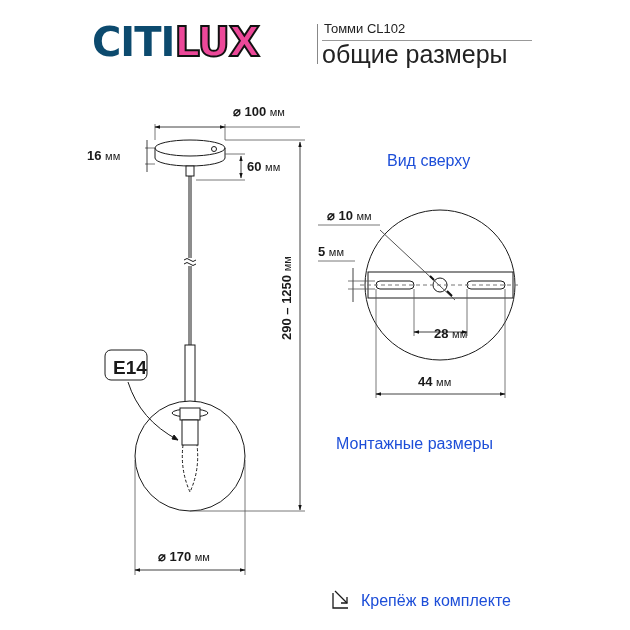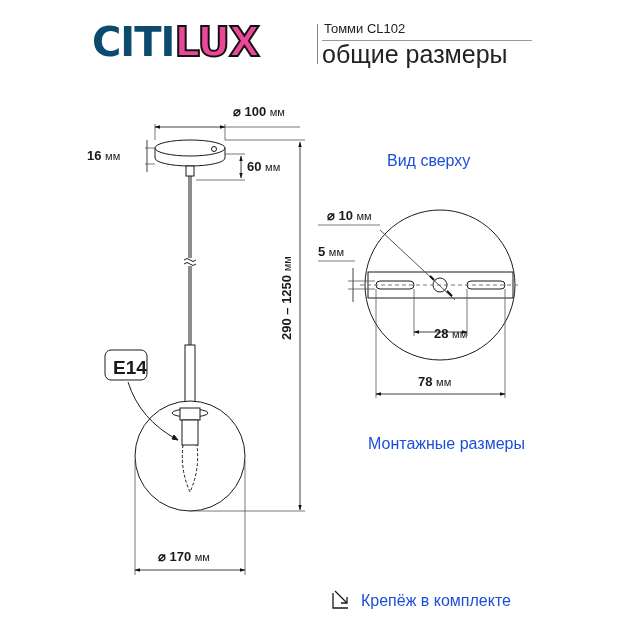--- a/index.html
+++ b/index.html
@@ -137,17 +137,17 @@
 <div class="abs dim" style="left:318px;top:208px;margin-left:9px;">
   <span>⌀ 10</span> <span class="u">мм</span>
 </div>
 <div class="abs dim" style="left:318px;top:244px;">
   <span>5</span> <span class="u">мм</span>
 </div>
 <div class="abs dim" style="left:418px;top:326px;margin-left:16px;">
   <span>28</span> <span class="u">мм</span>
 </div>
 <div class="abs dim" style="left:418px;top:374px;">
-  <span>78</span> <span class="u">мм</span>
+  <span>44</span> <span class="u">мм</span>
 </div>
-<div class="abs caption" style="left:368px;top:435px;">Монтажные размеры</div>
+<div class="abs caption" style="left:336px;top:435px;">Монтажные размеры</div>
 
 <div class="abs caption" style="left:361px;top:592px;">Крепёж в комплекте</div>
 
 </body></html>

